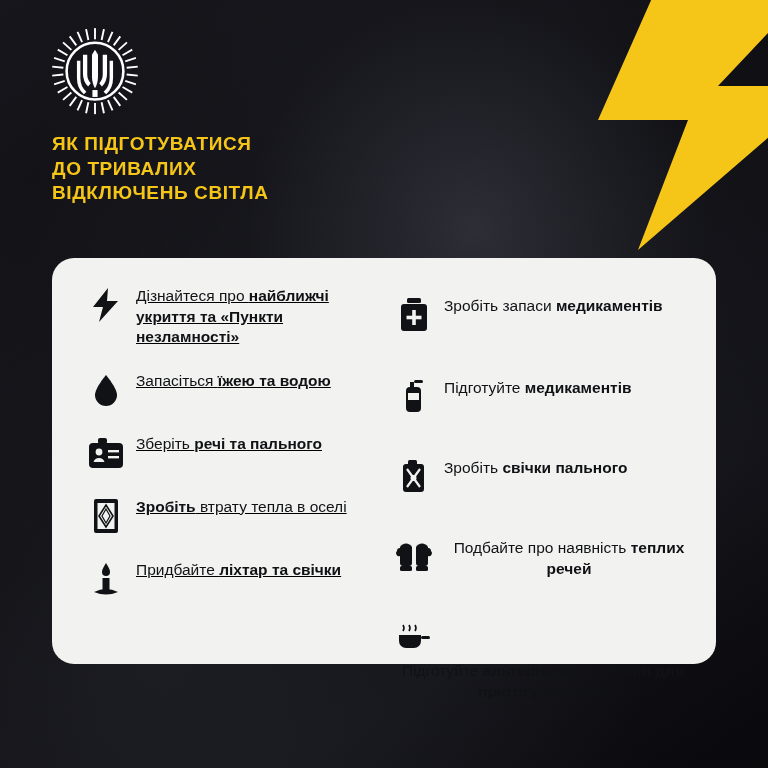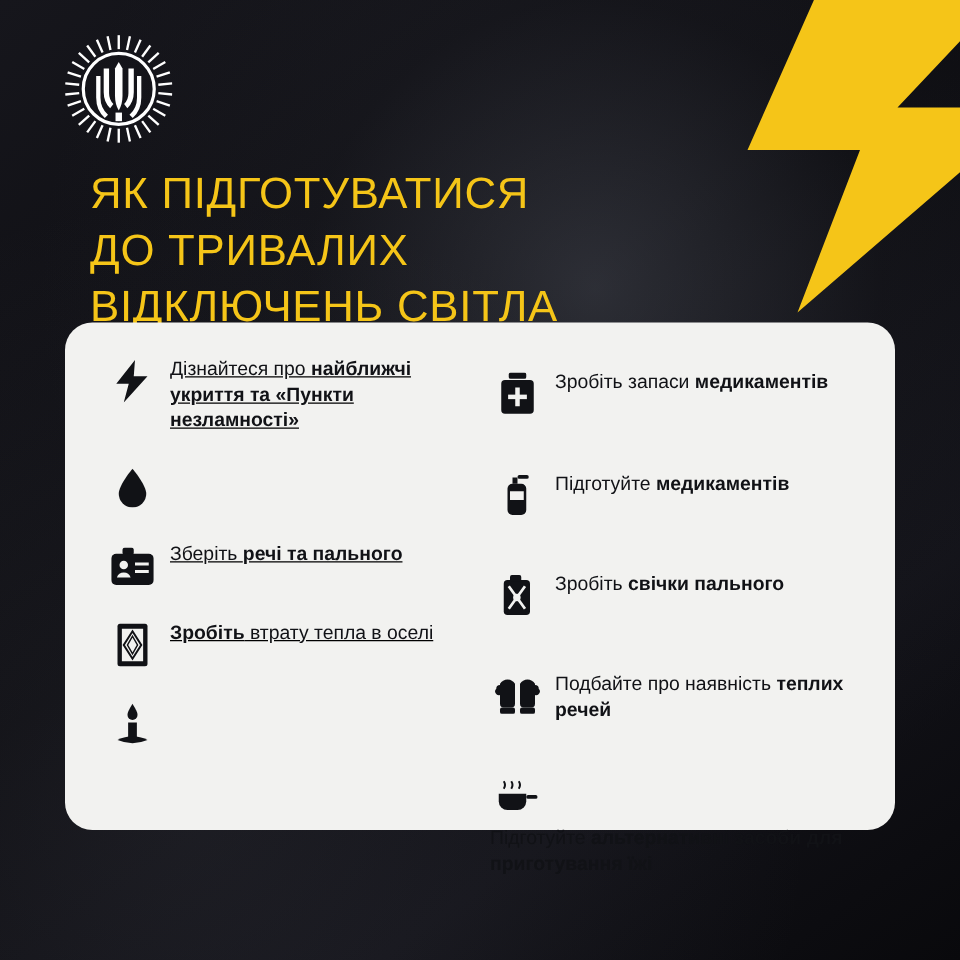--- a/index.html
+++ b/index.html
@@ -36,27 +36,26 @@
     left: 52px;
     top: 26px;
     width: 86px;
     height: 92px;
   }
   .headline {
     position: absolute;
     left: 52px;
     top: 132px;
     color: #F5C518;
-    font-size: 35px;
+    font-size: 19px;
     line-height: 1.30;
-    font-weight: normal;
+    font-weight: bold;
     letter-spacing: 0.6px;
     text-transform: uppercase;
     max-width: 420px;
-    margin-left: 20px;
   }
   .headline div { white-space: nowrap; }
 
   .card {
     position: absolute;
     left: 52px;
     top: 258px;
     width: 664px;
     height: 406px;
     background: #f2f2f0;
@@ -65,21 +64,21 @@
     padding: 26px 22px 22px 22px;
     display: flex;
   }
   .col {
     width: 50%;
     box-sizing: border-box;
     display: flex;
     flex-direction: column;
   }
   .col.left { padding-right: 10px; padding-left: 10px; }
-  .col.right { padding-left: 8px; }
+  .col.right { padding-left: 8px; text-align: center; }
 
   .item {
     display: flex;
     align-items: flex-start;
     margin-bottom: 22px;
   }
   .col.left .item { margin-bottom: 21px; text-decoration: underline; }
   .col.right .item { margin-bottom: 32px; }
 
   .item .ico {
@@ -182,20 +181,21 @@
         </span>
         <span class="txt">Дізнайтеся про <b>найближчі укриття та «Пункти незламності»</b></span>
       </div>
 
       <div class="item">
         <span class="ico">
           <svg width="26" height="32" viewBox="0 0 26 32">
               <path d="M13 1 C13 1 2 14 2 21 a11 11 0 0 0 22 0 C24 14 13 1 13 1 Z" fill="#111216"></path>
             </svg>
         </span>
+        <span class="txt">Запасіться <b>їжею та водою</b></span>
       </div>
 
       <div class="item">
         <span class="ico">
           <svg width="34" height="30" viewBox="0 0 34 30">
             <rect x="9" y="0" width="9" height="6" rx="2" fill="#111216"></rect>
             <rect x="0" y="5" width="34" height="25" rx="4" fill="#111216"></rect>
             <circle cx="10" cy="14" r="3.4" fill="#f2f2f0"></circle>
             <path d="M4.5 24 a5.8 5.8 0 0 1 11 0 Z" fill="#f2f2f0"></path>
             <rect x="19" y="12" width="11" height="2.4" fill="#f2f2f0"></rect>
@@ -218,20 +218,21 @@
       </div>
 
       <div class="item">
         <span class="ico">
           <svg width="30" height="34" viewBox="0 0 30 34">
             <path d="M15 1 C12 6 11 8 11 10 a4 4 0 0 0 8 0 c0-2-1-4-4-9 Z" fill="#111216"></path>
             <rect x="11.5" y="16" width="7" height="12" fill="#111216"></rect>
             <path d="M3 30 q12 -6 24 0 q-12 5 -24 0 Z" fill="#111216"></path>
           </svg>
         </span>
+        <span class="txt">Придбайте <b>ліхтар та свічки</b></span>
       </div>
 
     </div>
 
     <div class="col right">
 
       <div class="item">
         <span class="ico">
           <svg width="30" height="34" viewBox="0 0 30 34">
             <rect x="8" y="0" width="14" height="5" rx="1.5" fill="#111216"></rect>

